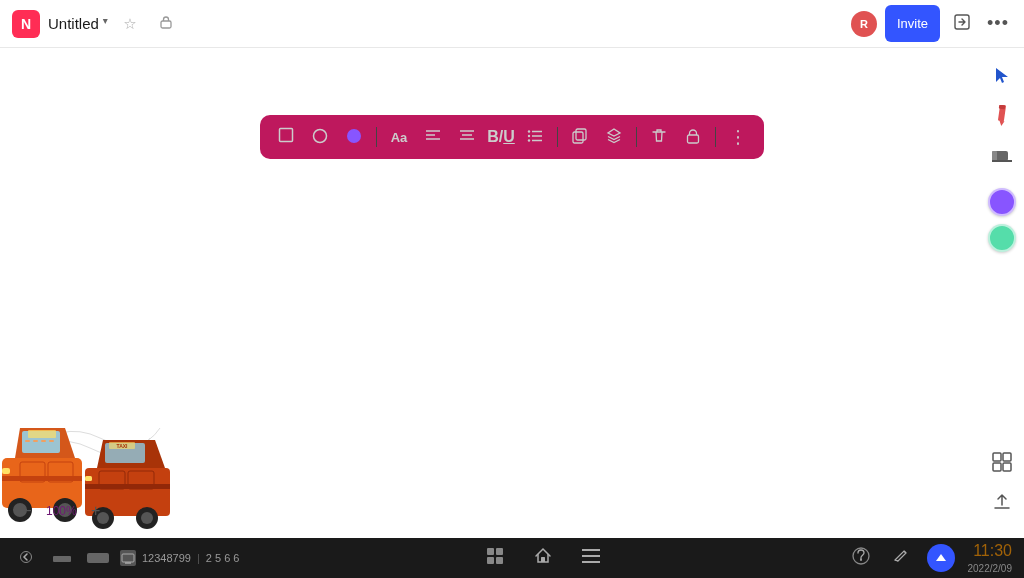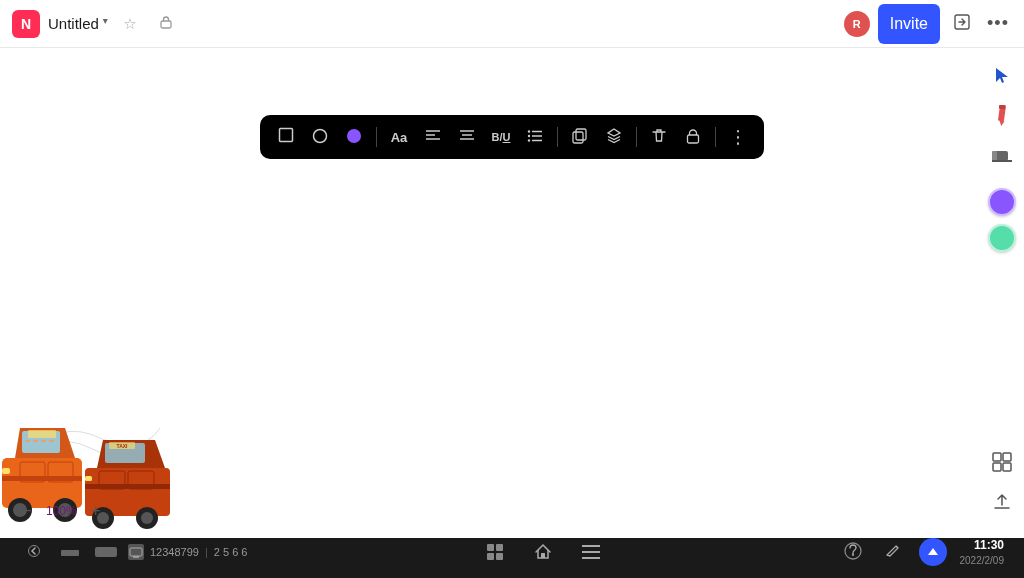--- a/index.html
+++ b/index.html
@@ -82,21 +82,21 @@
       align-items: center;
       justify-content: center;
       font-weight: bold;
     }
     .invite-btn {
       background: #3355ff;
       color: white;
       border: none;
       border-radius: 6px;
       padding: 11px 12px;
-      font-size: 16px;
+      font-size: 13px;
       cursor: pointer;
       font-weight: 500;
     }
     .export-btn {
       background: none;
       border: none;
       cursor: pointer;
       color: #555;
       font-size: 16px;
       width: 28px;
@@ -128,21 +128,21 @@
       background: #fff;
       overflow: hidden;
     }
 
     
     .floating-toolbar {
       position: absolute;
       top: 67px;
       left: 50%;
       transform: translateX(-50%);
-      background: #000000;
+      background: #be185d;
       border-radius: 10px;
       padding: 6px 10px;
       display: flex;
       align-items: center;
       gap: 2px;
       z-index: 20;
     }
     .tb-btn {
       background: none;
       border: none;
@@ -245,23 +245,23 @@
 
     
     .taskbar {
       position: absolute;
       bottom: 0;
       left: 0;
       right: 0;
       height: 40px;
       background: #1a1a1a;
       display: flex;
-      align-items: flex-start;
+      align-items: center;
       justify-content: space-between;
-      padding: 0 20px;
+      padding: 0 12px;
       z-index: 20;
     }
     .taskbar-left {
       display: flex;
       align-items: center;
       gap: 8px;
     }
     .taskbar-btn {
       background: none;
       border: none;
@@ -435,21 +435,21 @@
     <button class="tb-btn">
       <span>
         <svg width="16" height="14" viewBox="0 0 16 14" fill="none">
           <line x1="1" y1="2" x2="15" y2="2" stroke="#ccc" stroke-width="1.5"></line>
           <line x1="3" y1="6" x2="13" y2="6" stroke="#ccc" stroke-width="1.5"></line>
           <line x1="1" y1="10" x2="15" y2="10" stroke="#ccc" stroke-width="1.5"></line>
         </svg>
       </span>
     </button>
     <button class="tb-btn">
-      <span style="color:#ccc; font-size:11px; font-weight:700;">B/<span style="text-decoration:underline;">U</span></span>
+      <span style="color:#ccc; font-size:16px; font-weight:700;">B/<span style="text-decoration:underline;">U</span></span>
     </button>
     <button class="tb-btn">
       <span>
         <svg width="16" height="14" viewBox="0 0 16 14" fill="none">
           <circle cx="2" cy="2.5" r="1.2" fill="#ccc"></circle>
           <line x1="5" y1="2.5" x2="15" y2="2.5" stroke="#ccc" stroke-width="1.5"></line>
           <circle cx="2" cy="7" r="1.2" fill="#ccc"></circle>
           <line x1="5" y1="7" x2="15" y2="7" stroke="#ccc" stroke-width="1.5"></line>
           <circle cx="2" cy="11.5" r="1.2" fill="#ccc"></circle>
           <line x1="5" y1="11.5" x2="15" y2="11.5" stroke="#ccc" stroke-width="1.5"></line>
@@ -717,17 +717,17 @@
       </span>
     </button>
     <button class="up-arrow-btn">
       <span>
         <svg width="12" height="10" viewBox="0 0 12 10" fill="none">
           <path d="M6 1L11 8H1Z" fill="white"></path>
         </svg>
       </span>
     </button>
     <div class="clock-text">
-      <div style="color:#ffffff; font-size:12px; font-weight:700;">11:30</div>
+      <div style="color:#a16207; font-size:16px; font-weight:400;">11:30</div>
       <div style="color:#888; font-size:10px;">2022/2/09</div>
     </div>
   </div>
 </div>
 
 </body></html>

